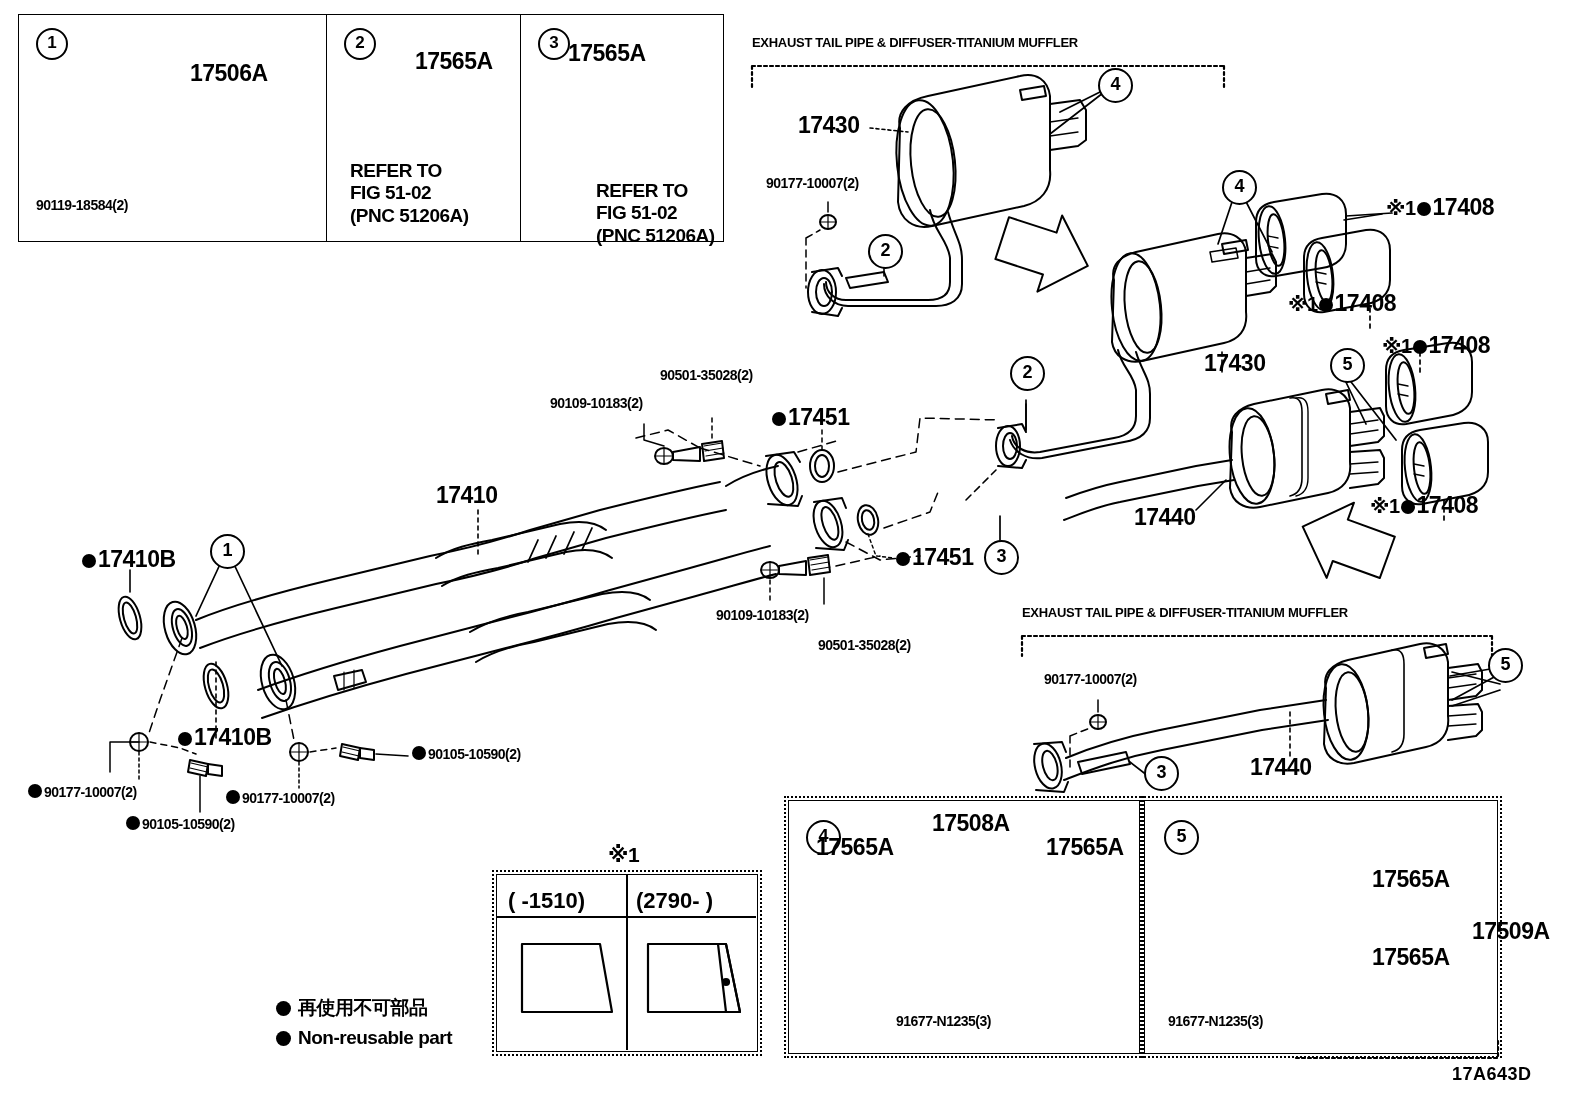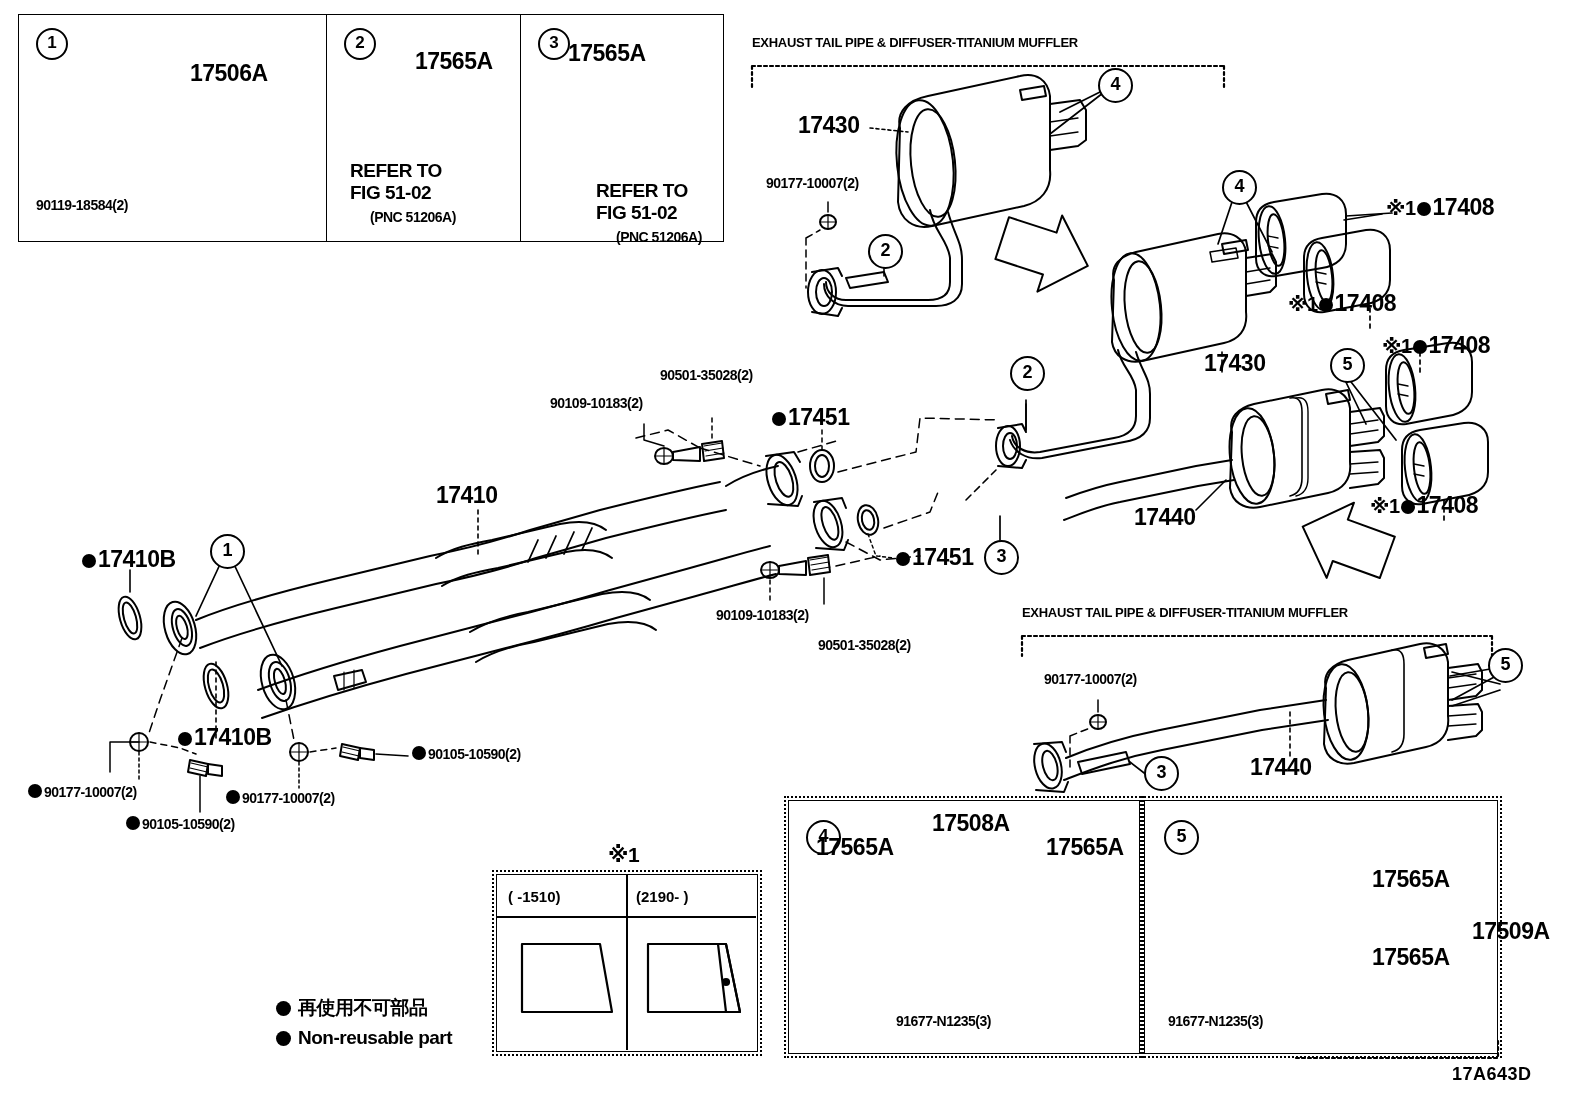--- a/index.html
+++ b/index.html
@@ -6,35 +6,35 @@
   body{width:1592px;height:1099px;position:relative;overflow:hidden;
        font-family:"Liberation Sans","DejaVu Sans",sans-serif;color:#000;}
   #stage{position:absolute;left:0;top:0;width:1592px;height:1099px;}
   svg.layer{position:absolute;left:0;top:0;width:1592px;height:1099px;overflow:visible;}
   .lbl{position:absolute;white-space:nowrap;font-weight:bold;letter-spacing:-0.5px;
        font-family:"Liberation Sans","DejaVu Sans",sans-serif;line-height:1;}
   .pn{font-size:23px;}
   .pn-s{font-size:14px;}
   .hdr{font-size:13px;letter-spacing:-0.3px;font-weight:bold;}
   .refer{font-size:19px;line-height:1.18;font-weight:bold;}
-  .refer small{font-size:14px;margin-left:20px;}
+  .refer small{font-size:19px;}
   .legend-t{font-size:19px;font-weight:bold;}
   .dot{display:inline-block;width:14px;height:14px;border-radius:50%;
        background:#000;vertical-align:-1px;margin-right:2px;}
   .dotl{display:inline-block;width:15px;height:15px;border-radius:50%;
         background:#000;vertical-align:-2px;margin-right:7px;}
   .kome{font-size:20px;font-weight:bold;margin-right:1px;}
   .circ{position:absolute;border:2.2px solid #000;border-radius:50%;
         background:#fff;text-align:center;font-weight:bold;}
   .c28{width:28px;height:28px;line-height:26px;font-size:17px;}
   .c30{width:31px;height:31px;line-height:29px;font-size:18px;}
   .panel{position:absolute;border:1.6px solid #000;background:#fff;}
   .panel.dash{outline:2px dotted #000;outline-offset:2px;}
   .diagid{position:absolute;font-size:18px;font-weight:bold;letter-spacing:0.5px;}
-  .rcell{position:absolute;font-size:15px;font-weight:bold;}
+  .rcell{position:absolute;font-size:22px;font-weight:bold;}
   .vline{position:absolute;background:#000;}
 </style>
 </head>
 <body>
 
 <div id="stage">
 
   <svg class="layer" viewBox="0 0 1592 1099">
     <g fill="none" stroke="#000" stroke-width="2" stroke-linejoin="round" stroke-linecap="round">
 
@@ -518,21 +518,21 @@
   <div class="lbl legend-t" style="left:276px;top:1028px;">
     <span class="dotl"></span><span>Non-reusable part</span>
   </div>
 
   <div class="lbl" style="left:608px;top:844px;font-size:21px;font-weight:bold;">※1</div>
   <div class="panel dash" style="left:496px;top:874px;width:260px;height:176px;"></div>
   <div class="vline" style="left:626px;top:874px;width:2px;height:176px;"></div>
   <div class="vline" style="left:496px;top:916px;width:130px;height:2px;"></div>
   <div class="vline" style="left:628px;top:916px;width:128px;height:2px;"></div>
   <div class="rcell" style="left:508px;top:888px;">(      -1510)</div>
-  <div class="rcell" style="left:636px;top:888px;">(2190-      )</div>
+  <div class="rcell" style="left:636px;top:888px;">(2790-      )</div>
 
   <svg class="layer" viewBox="0 0 1592 1099">
     <g fill="none" stroke="#000" stroke-width="2.2" stroke-linejoin="round">
       <path d="M522,944 L600,944 L612,1012 L522,1012 Z"></path>
       <path d="M648,944 L726,944 L740,1012 L648,1012 Z"></path>
       <path d="M718,944 L726,944 L740,1012 L726,1012 Z"></path>
       <circle cx="726" cy="982" r="3" fill="#000"></circle>
     </g>
   </svg>
 

